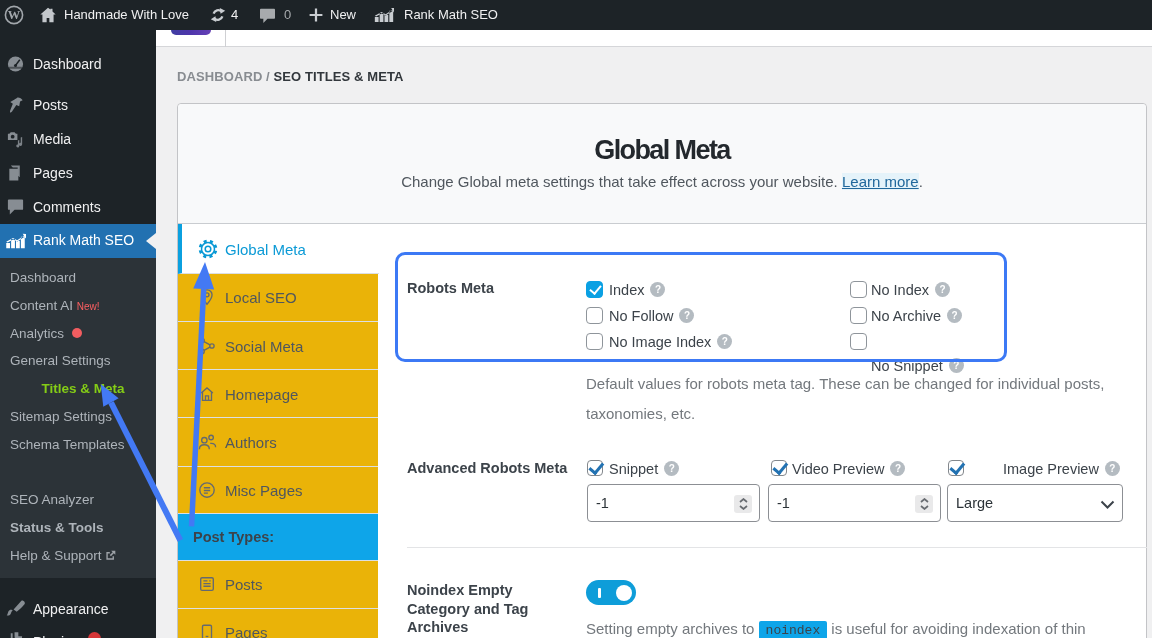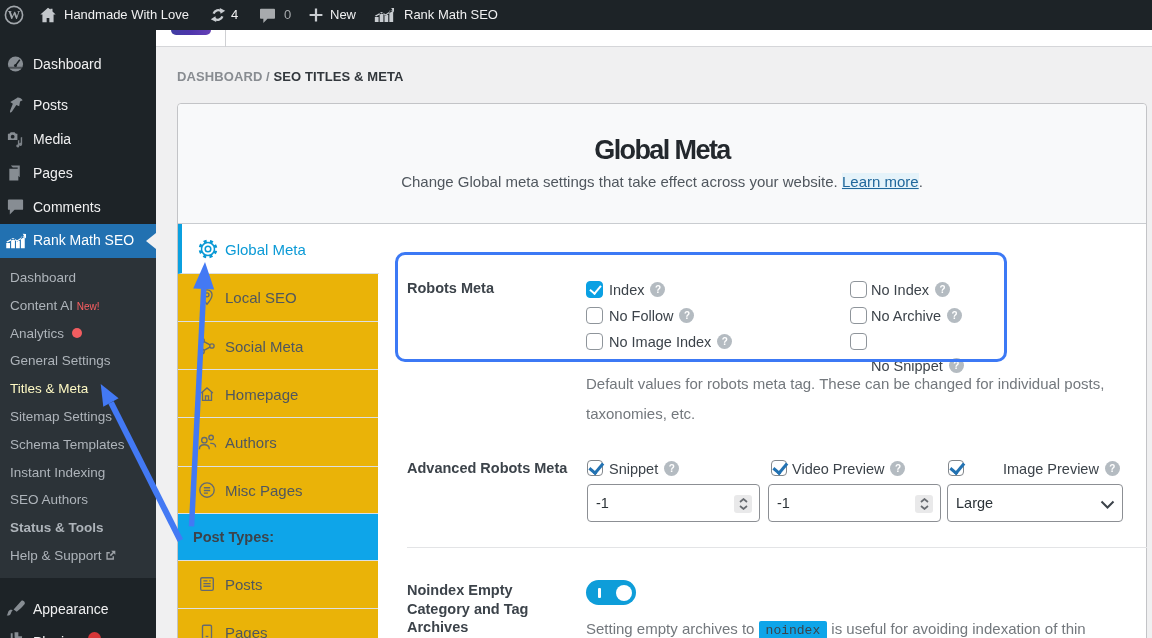--- a/index.html
+++ b/index.html
@@ -11,21 +11,21 @@
 #adminbar { position:absolute; left:0; top:0; width:1152px; height:30px; background:#1d2327; z-index:50; }
 #adminbar .item { position:absolute; top:0; height:30px; line-height:30px; color:#f0f0f1; font-size:13px; white-space:nowrap; }
 
 
 #sidebar { position:absolute; left:0; top:30px; width:156px; height:608px; background:#1d2327; z-index:40; }
 .mitem { position:absolute; left:0; width:156px; height:34px; color:#f0f0f1; font-size:14px; }
 .mitem .txt { position:absolute; left:33px; top:50%; transform:translateY(-50%); }
 .mitem svg { position:absolute; left:6px; top:50%; transform:translateY(-50%); }
 #submenu { position:absolute; left:0; top:228px; width:156px; height:320px; background:#2c3338; }
 .sitem { position:absolute; left:10px; width:146px; height:27.8px; line-height:27.8px; color:#aeb4ba; font-size:13.5px; white-space:nowrap; }
-.sitem.cur { color:#fef9c3; font-weight:normal; }
+.sitem.cur { color:#84cc16; font-weight:bold;text-align:center; }
 #rmitem { position:absolute; left:0; top:194px; width:156px; height:34px; background:#2271b1; color:#fff; font-size:14px; }
 #rmitem .notch { position:absolute; right:0; top:50%; margin-top:-8px; width:0; height:0;
   border:8px solid transparent; border-right:10px solid #f0f0f1; border-left-width:0; }
 
 
 #topstrip { position:absolute; left:156px; top:30px; width:996px; height:17px; background:#fff; border-bottom:1px solid #d5d6d9; z-index:30; }
 #ptab { position:absolute; left:15px; top:0; width:40px; height:5px; border-radius:0 0 5px 5px;
   background:linear-gradient(90deg,#403ea2,#4e35ab 50%,#6540b6); }
 #vline { position:absolute; left:69px; top:0; width:1px; height:17px; background:#cfd0d3; }
 
@@ -164,22 +164,21 @@
     <div class="notch"></div>
   </div>
   <div id="submenu">
     <div class="sitem" style="top:6px;">Dashboard</div>
     <div class="sitem" style="top:33.8px;">Content AI <span style="color:#fc5f61; font-size:10px;">New!</span></div>
     <div class="sitem" style="top:61.6px;">Analytics <span style="display:inline-block;width:10px;height:10px;border-radius:50%;background:#f25d60;margin-left:4px;vertical-align:-0.5px;"></span></div>
     <div class="sitem" style="top:89.4px;">General Settings</div>
     <div class="sitem cur" style="top:117.2px;">Titles &amp; Meta</div>
     <div class="sitem" style="top:145px;">Sitemap Settings</div>
     <div class="sitem" style="top:172.8px;">Schema Templates</div>
-    <div class="sitem" style="top:200.6px;">Instant Indexing</div>
-    <div class="sitem" style="top:228.4px;">SEO Authors</div>
+    <div class="sitem" style="top:228.4px;">SEO Analyzer</div>
     <div class="sitem" style="top:256.2px;font-weight:bold;">Status &amp; Tools</div>
     <div class="sitem" style="top:284px;">Help &amp; Support <svg width="11" height="11" viewBox="0 0 16 16" style="vertical-align:-1px;">
           <path d="M9 1h6v6l-2.2-2.2L8.6 9 7 7.4l4.2-4.2z" fill="#9ea3a8"></path>
           <path d="M7 3H2v11h11V9h-2v3H4V5h3z" fill="#9ea3a8"></path>
         </svg></div>
   </div>
   <div class="mitem" style="top:562px;">
     <svg width="20" height="20" viewBox="0 0 20 20" fill="#878d93">
         <path d="M7.6 10.6 15.2 2c1.6-1.6 4.8 1.5 3.3 3.3-2.2 2.7-5 5.2-7.8 7.4z"></path>
         <path d="M6.8 11.5c-1.7 1-1.5 2.6-2.3 3.8-.8 1.1-2.2 1.5-3.8 1 .9-.8 1-2 1.4-3.1.4-1.3 1.5-2.4 2.9-2.8z"></path>

